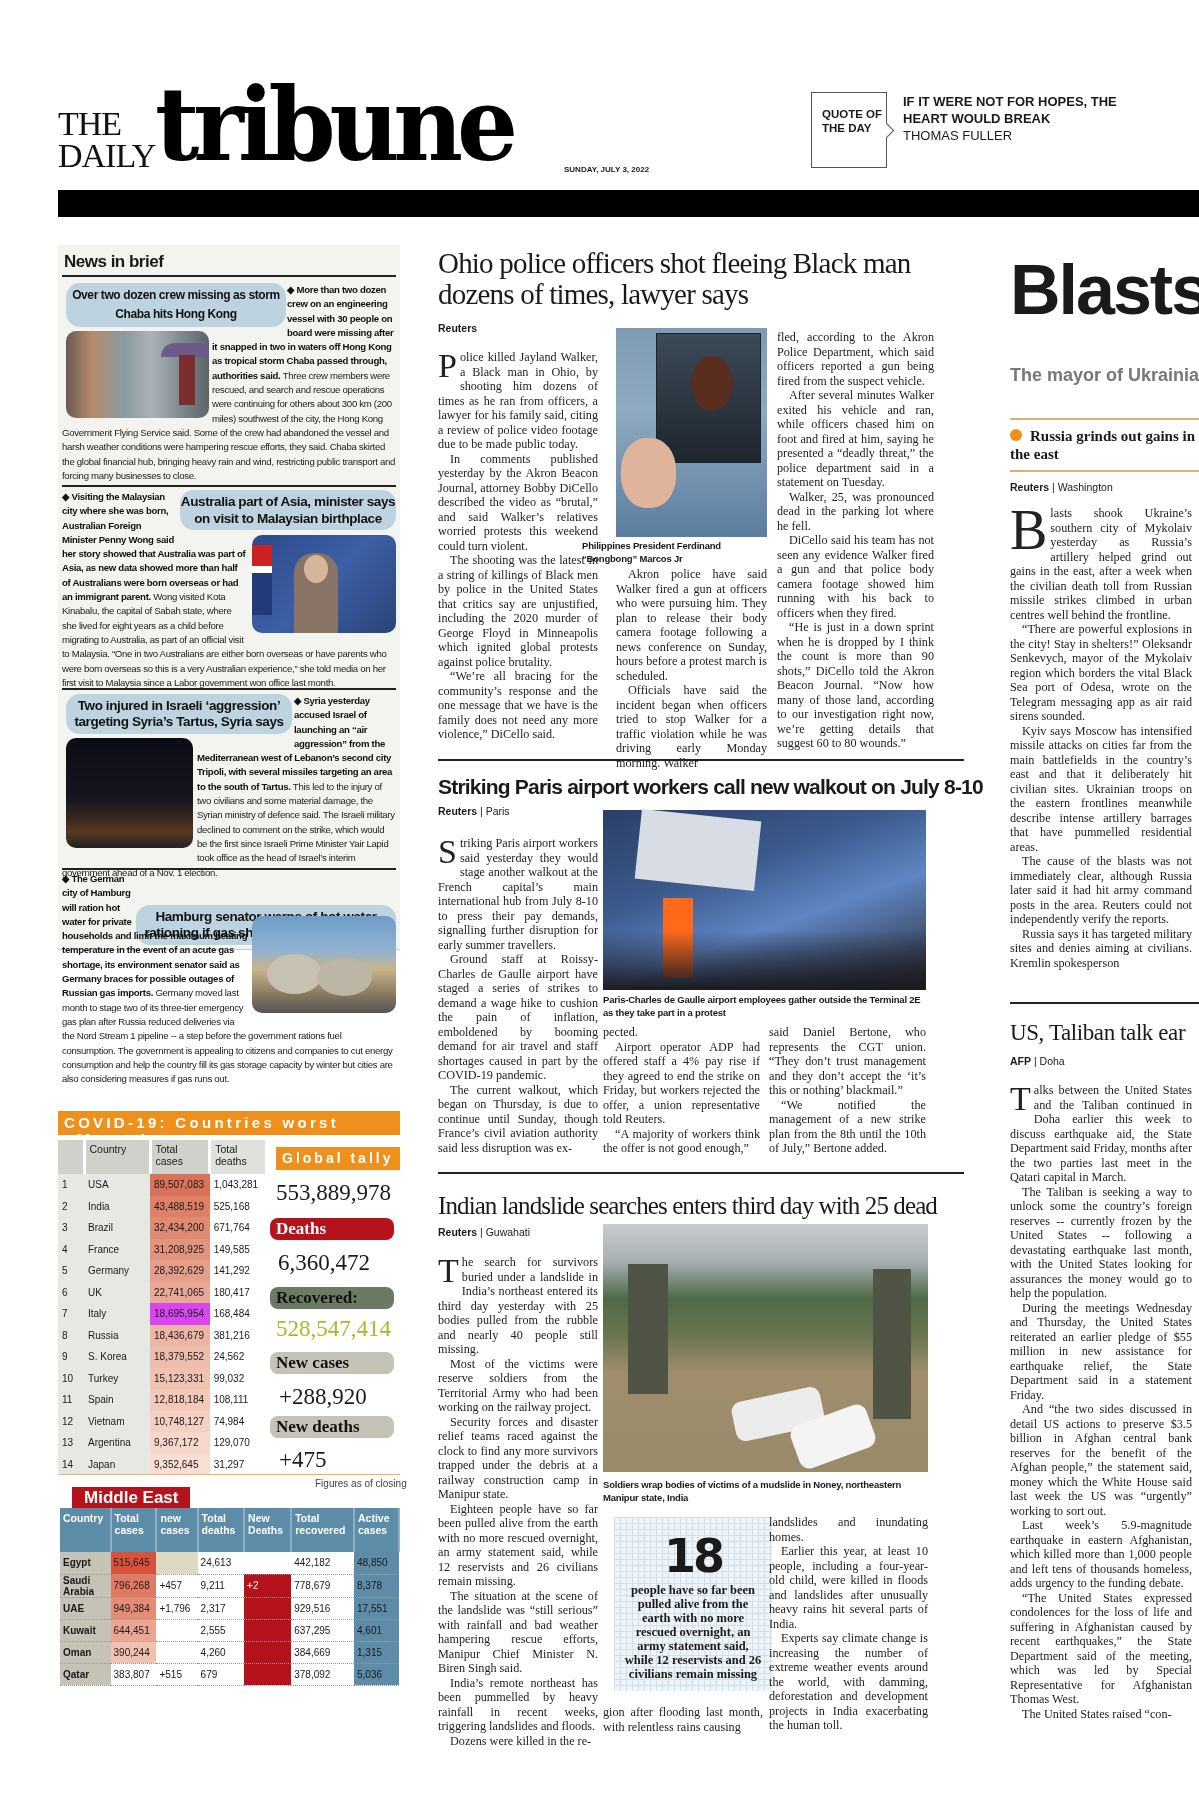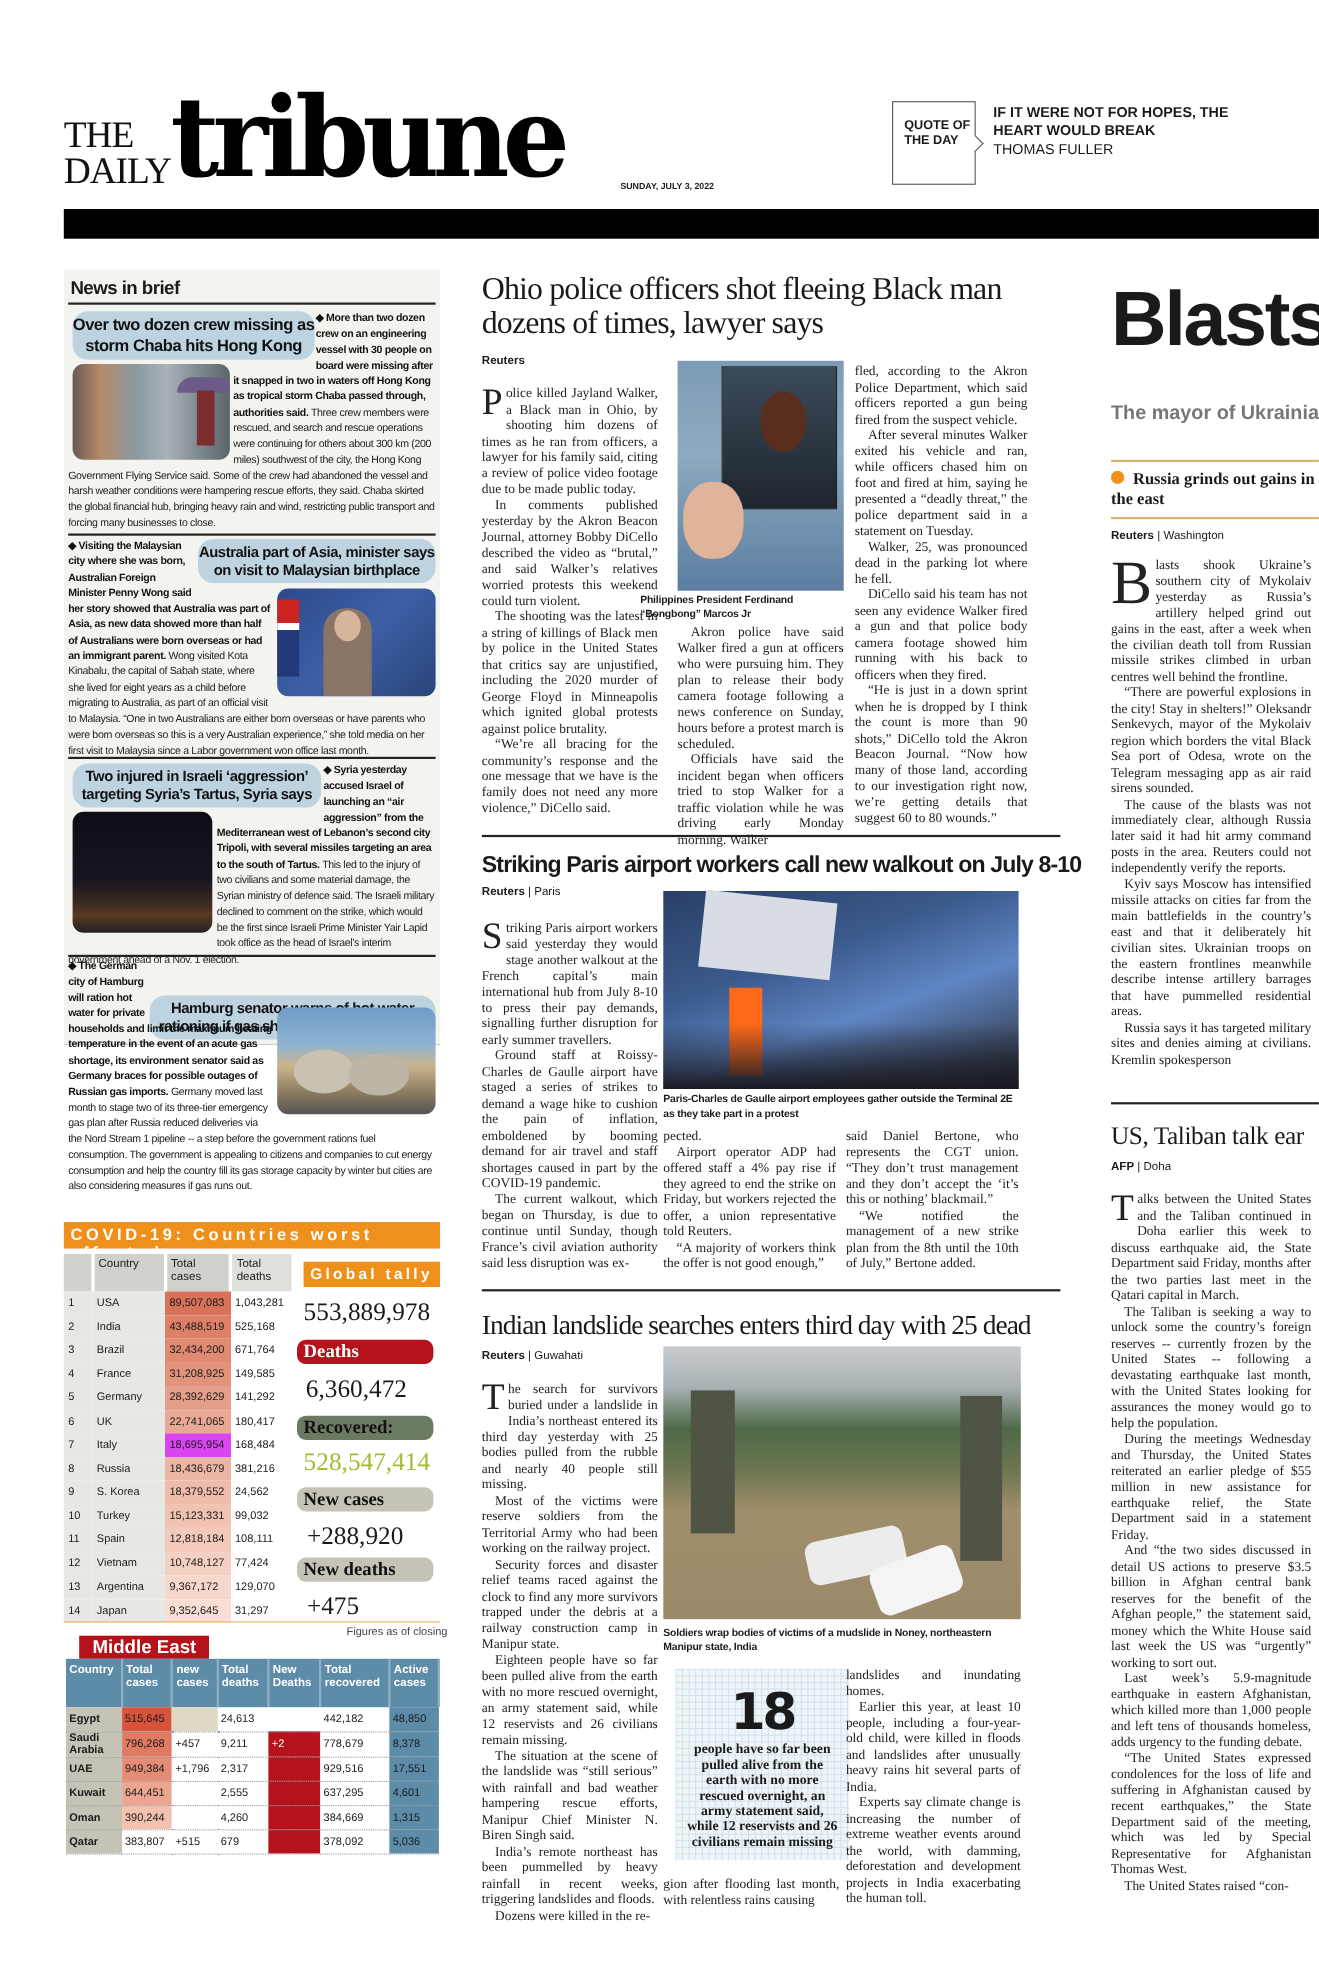--- a/index.html
+++ b/index.html
@@ -67,21 +67,21 @@
 <div class="abs date">SUNDAY, JULY 3, 2022</div>
 <div class="abs quote-box">QUOTE OF THE DAY</div>
 <div class="abs quote-text">IF IT WERE NOT FOR HOPES, THE HEART WOULD BREAK</div>
 <div class="abs quote-author">THOMAS FULLER</div>
 <div class="abs blackbar"></div>
 
 <div class="abs brief"></div>
 <div class="abs brief-title">News in brief</div>
 <div class="abs rule" style="left:62px;top:275px;width:334px"></div>
 
-<div class="abs pill" style="left:66px;top:283px;width:220px;height:44px;font-size:15px;line-height:19px;padding-top:3px">Over two dozen crew missing as storm Chaba hits Hong Kong</div>
+<div class="abs pill" style="left:66px;top:283px;width:220px;height:44px;font-size:12px;line-height:19px;padding-top:3px">Over two dozen crew missing as storm Chaba hits Hong Kong</div>
 <div class="abs photo" style="left:66px;top:331px;width:143px;height:87px;background:linear-gradient(90deg,#6b5a52 0%,#b58a6a 18%,#8a9aa0 40%,#a9b2b6 60%,#7f8a90 80%,#5c6468 100%)">
   <div style="position:absolute;left:95px;top:12px;width:50px;height:14px;background:#6c5a8a;border-radius:25px 25px 0 0"></div>
   <div style="position:absolute;left:113px;top:24px;width:16px;height:50px;background:#7a2e2e"></div>
 </div>
 <div class="abs btxt" style="left:62px;top:283px;width:334px">
   <div style="float:left;width:225px;height:48px"></div>
   <div style="float:left;width:150px;height:91px;clear:left"></div>
   <b>◆ </b><b>More than two dozen crew on an engineering vessel with 30 people on board were missing after it snapped in two in waters off Hong Kong as tropical storm Chaba passed through, authorities said.</b> <span>Three crew members were rescued, and search and rescue operations were continuing for others about 300 km (200 miles) southwest of the city, the Hong Kong Government Flying Service said. Some of the crew had abandoned the vessel and harsh weather conditions were hampering rescue efforts, they said. Chaba skirted the global financial hub, bringing heavy rain and wind, restricting public transport and forcing many businesses to close.</span>
 </div>
 <div class="abs rule" style="left:62px;top:485px;width:334px;height:1.5px"></div>
@@ -193,21 +193,21 @@
       <tr>
         <td class="c1">11</td>
         <td class="c2">Spain</td>
         <td style="background: rgb(242, 201, 186); margin-top: 31px;">12,818,184</td>
         <td>108,111</td>
       </tr>
       <tr>
         <td class="c1">12</td>
         <td class="c2">Vietnam</td>
         <td style="background: rgb(244, 208, 194);">10,748,127</td>
-        <td>77,424</td>
+        <td>74,984</td>
       </tr>
       <tr>
         <td class="c1">13</td>
         <td class="c2">Argentina</td>
         <td style="background: rgb(246, 215, 203);">9,367,172</td>
         <td>129,070</td>
       </tr>
       <tr>
         <td class="c1">14</td>
         <td class="c2">Japan</td>
@@ -385,22 +385,22 @@
 
 <div class="abs blasts">Blasts</div>
 <div class="abs blasts-sub">The mayor of Ukrainian</div>
 <div class="abs goldrule" style="left:1010px;top:418px;width:189px"></div>
 <div class="abs ru-head"><span class="dot"></span><span>Russia grinds out gains in the east</span></div>
 <div class="abs goldrule" style="left:1010px;top:470px;width:189px"></div>
 <div class="abs by" style="left:1010px;top:481px"><b>Reuters</b> | <span>Washington</span></div>
 <div class="abs col" style="left:1010px;top:506px;width:182px">
   <p class="first"><span class="drop" style="font-size:56px;line-height:44px">B</span><span id="blasts-b0">lasts shook Ukraine’s southern city of Mykolaiv yesterday as Russia’s artillery helped grind out gains in the east, after a week when the civilian death toll from Russian missile strikes climbed in urban centres well behind the frontline.</span></p>
   <p>“There are powerful explosions in the city! Stay in shelters!” Oleksandr Senkevych, mayor of the Mykolaiv region which borders the vital Black Sea port of Odesa, wrote on the Telegram messaging app as air raid sirens sounded.</p>
+    <p>Kyiv says Moscow has intensified missile attacks on cities far from the main battlefields in the country’s east and that it deliberately hit civilian sites. Ukrainian troops on the eastern frontlines meanwhile describe intense artillery barrages that have pummelled residential areas.</p>
     <p>The cause of the blasts was not immediately clear, although Russia later said it had hit army command posts in the area. Reuters could not independently verify the reports.</p>
-    <p>Kyiv says Moscow has intensified missile attacks on cities far from the main battlefields in the country’s east and that it deliberately hit civilian sites. Ukrainian troops on the eastern frontlines meanwhile describe intense artillery barrages that have pummelled residential areas.</p>
     <p>Russia says it has targeted military sites and denies aiming at civilians. Kremlin spokesperson</p>
 </div>
 <div class="abs hr" style="left:1010px;top:1002px;width:189px"></div>
 
 <div class="abs us-head">US, Taliban talk ear</div>
 <div class="abs by" style="left:1010px;top:1055px"><b>AFP</b> | <span>Doha</span></div>
 <div class="abs col" style="left:1010px;top:1083px;width:182px">
   <p class="first"><span class="drop">T</span><span id="taliban-b0">alks between the United States and the Taliban continued in Doha earlier this week to discuss earthquake aid, the State Department said Friday, months after the two parties last meet in the Qatari capital in March.</span></p>
   <p>The Taliban is seeking a way to unlock some the country’s foreign reserves -- currently frozen by the United States -- following a devastating earthquake last month, with the United States looking for assurances the money would go to help the population.</p>
     <p>During the meetings Wednesday and Thursday, the United States reiterated an earlier pledge of $55 million in new assistance for earthquake relief, the State Department said in a statement Friday.</p>

